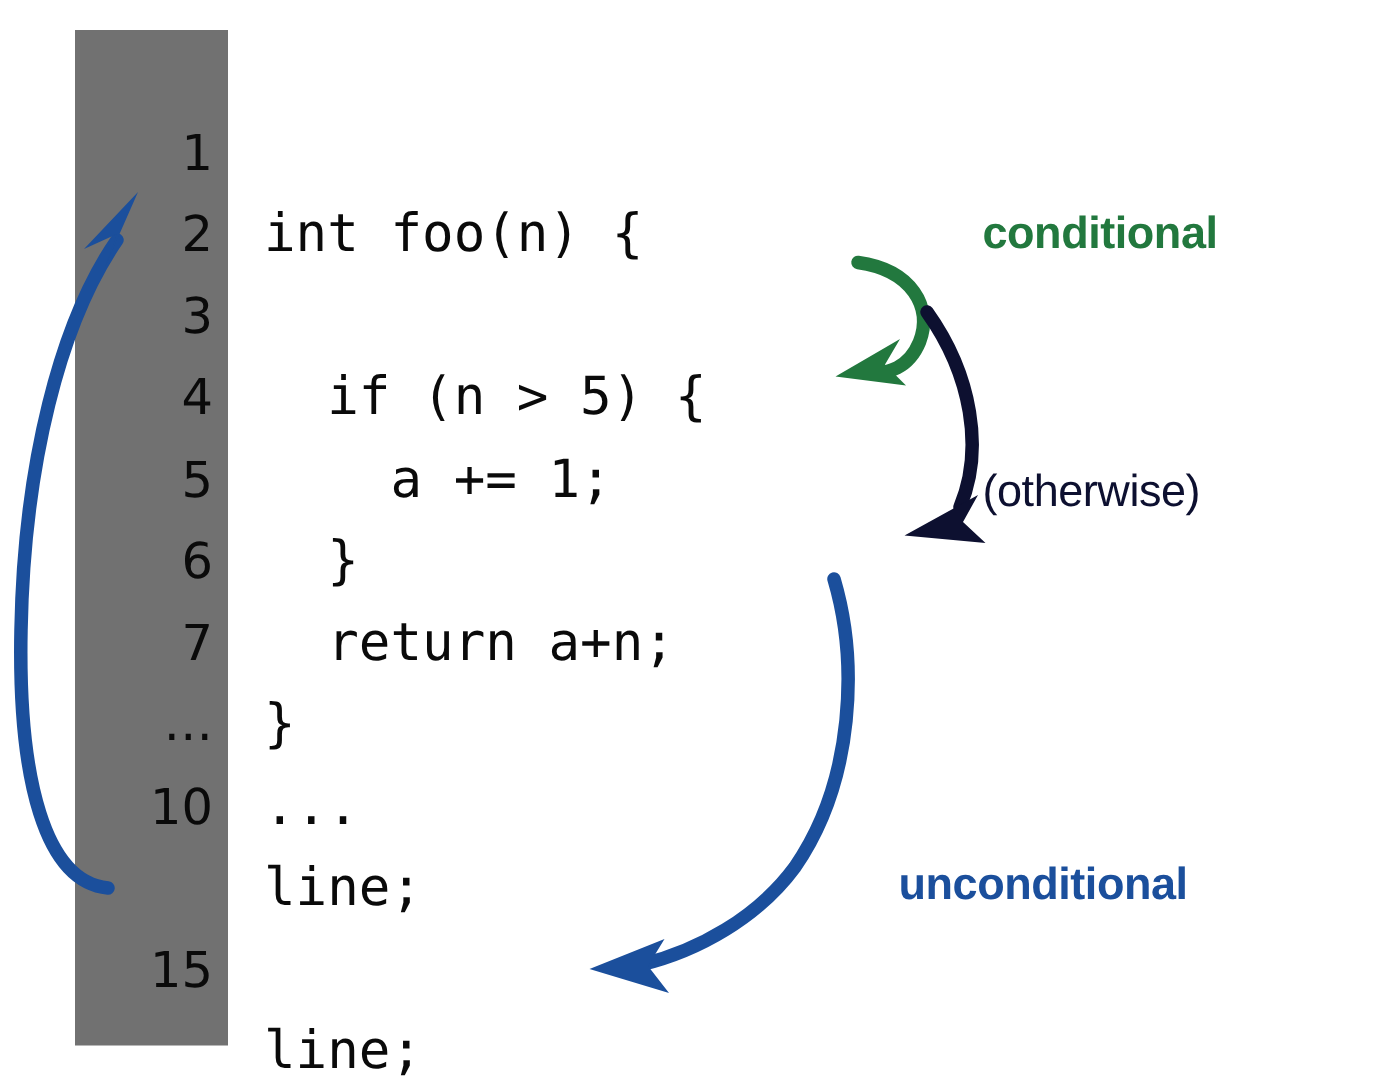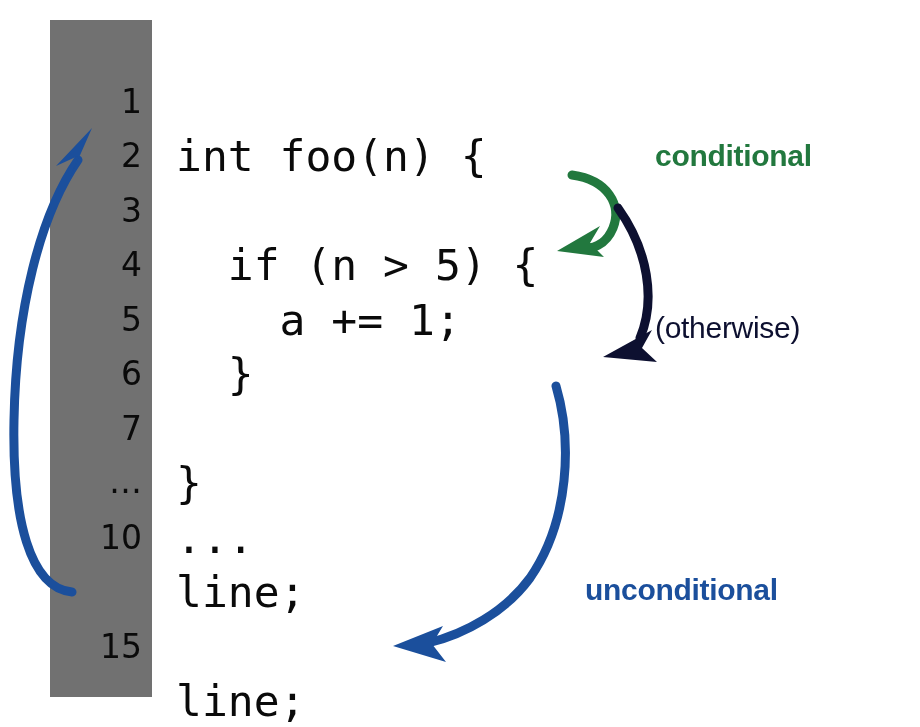--- a/index.html
+++ b/index.html
@@ -63,21 +63,21 @@
   .lineno.ellipsis {
     font-size: 33px;
     line-height: 40px;
     padding-top: 6px;
   }
 
   .codetext {
     position: absolute;
     left: 176px;
     font-family: "DejaVu Sans Mono", monospace;
-    font-size: 43px;
+    font-size: 35px;
     color: #0a0a0a;
     white-space: pre;
   }
 
   
   .label {
     position: absolute;
     white-space: nowrap;
   }
   #label-conditional {
@@ -92,21 +92,21 @@
   #label-otherwise {
     left: 655px;
     top: 311px;
     font-size: 30px;
     font-weight: normal;
     color: #0d1030;
     letter-spacing: -0.3px;
     text-align: center;
   }
   #label-unconditional {
-    left: 585px;
+    left: 599px;
     top: 573px;
     font-size: 30px;
     font-weight: bold;
     color: #1b4f9c;
     letter-spacing: -0.3px;
   }
 
   
   #arrows {
     position: absolute;
@@ -140,20 +140,21 @@
       <div class="code-row">
         <span class="lineno">4</span>
         <span class="codetext">    a += 1;</span>
       </div>
       <div class="code-row">
         <span class="lineno">5</span>
         <span class="codetext">  }</span>
       </div>
       <div class="code-row">
         <span class="lineno">6</span>
+        <span class="codetext">  return a+n;</span>
       </div>
       <div class="code-row">
         <span class="lineno">7</span>
         <span class="codetext">}</span>
       </div>
       <div class="code-row">
         <span class="lineno ellipsis">…</span>
         <span class="codetext">...</span>
       </div>
       <div class="code-row">

